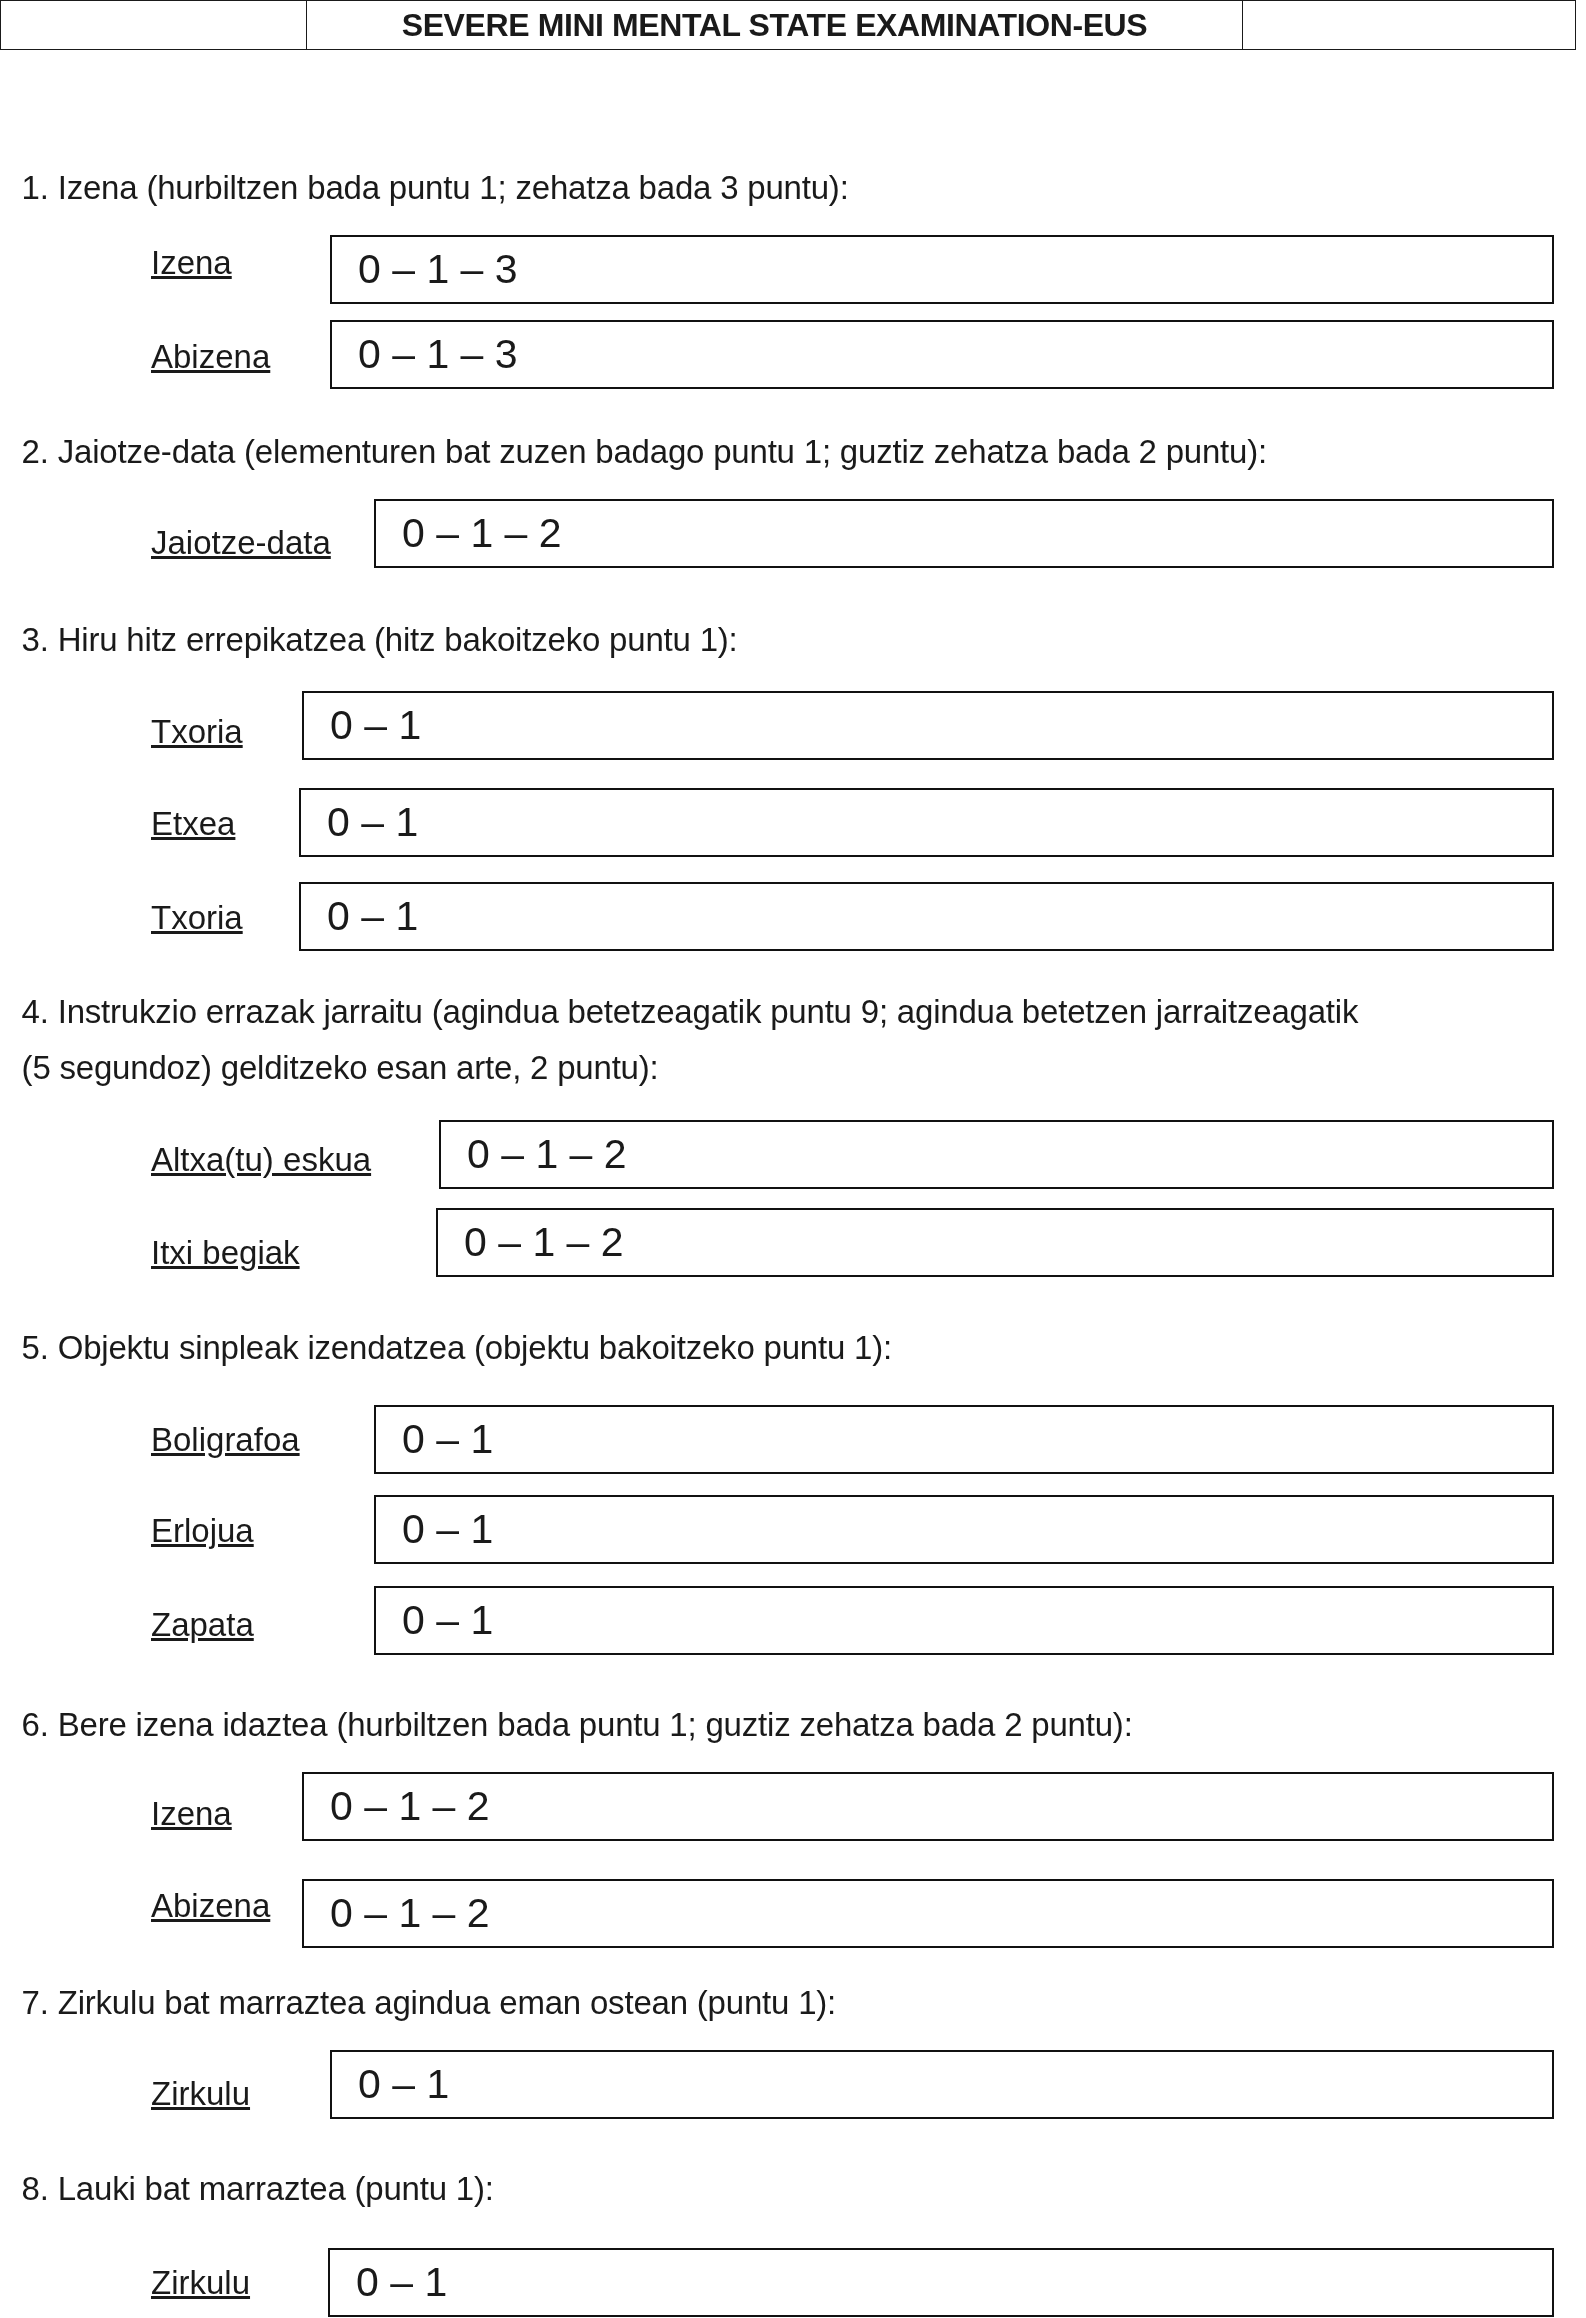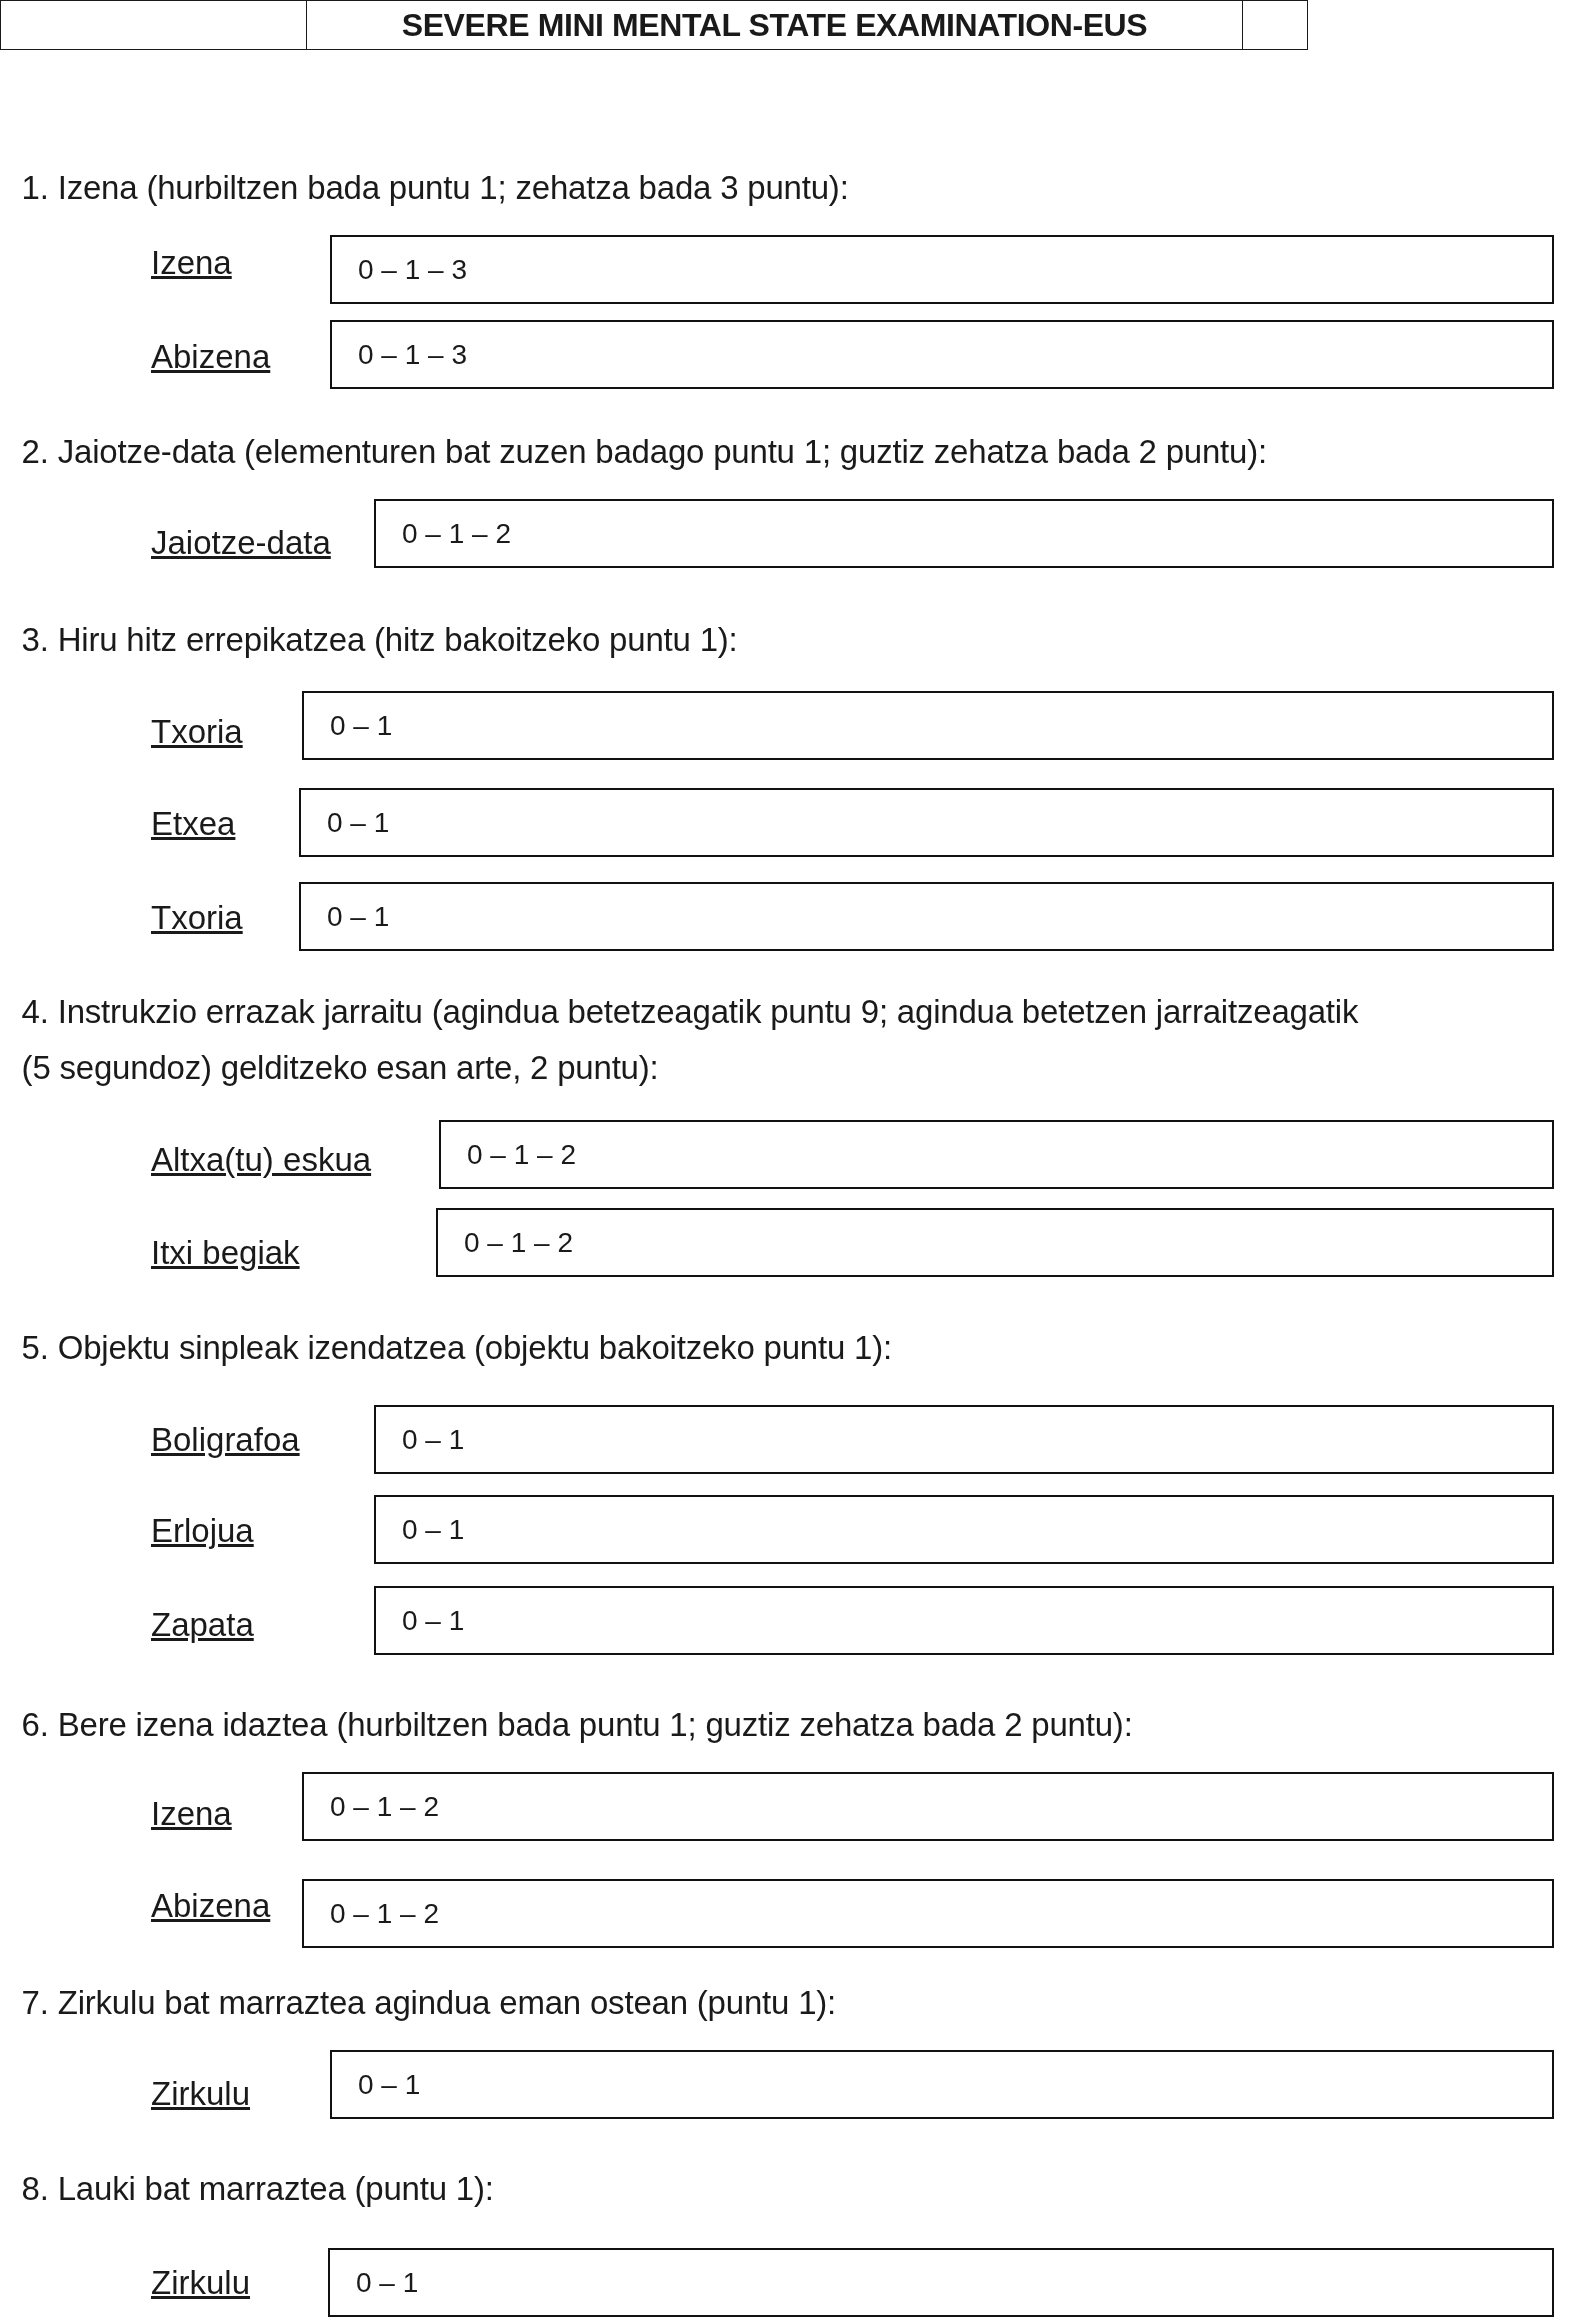--- a/index.html
+++ b/index.html
@@ -1,21 +1,21 @@
 <!DOCTYPE html>
 <html style="font-size:11.5px"><head>
 <meta charset="utf-8">
 <style>
   html, body { margin: 0; padding: 0; background: #ffffff; }
   body {
     width: 1586px; height: 2319px; position: relative; overflow: hidden;
     font-family: "Liberation Sans", sans-serif; color: #1a1a1a;
   }
   .header {
-    position: absolute; left: 0; top: 0; width: 1308px; height: 50px;
+    position: absolute; left: 0; top: 0; width: 1576px; height: 50px;
     border: 1.4px solid #1a1a1a; display: flex; box-sizing: border-box;
   }
   .header .cell { height: 100%; box-sizing: border-box; }
   .header .c1 { width: 306px; border-right: 1.4px solid #1a1a1a; }
   .header .c2 {
     width: 936px; border-right: 1.4px solid #1a1a1a;
     display: flex; align-items: center; justify-content: center;
     font-weight: bold; font-size: 32px; letter-spacing: -0.4px;
   }
   .header .c3 { flex: 1; }
@@ -23,21 +23,21 @@
     position: absolute; left: 21.6px; font-size: 33px; line-height: 56px;
     white-space: nowrap; letter-spacing: -0.2px;
   }
   .label {
     position: absolute; left: 151px; font-size: 33px; white-space: nowrap; text-decoration: underline;
   }
   .box {
     position: absolute; right: 32px; border: 2.2px solid #111;
     box-sizing: border-box; height: 69px;
     display: flex; align-items: center; padding-left: 26px;
-    font-size: 28px; cursor: text; background: #fff;
+    font-size: 41px; cursor: text; background: #fff;
   }
 </style>
 </head>
 <body>
 
 <div class="header">
   <div class="cell c1"></div>
   <div class="cell c2">SEVERE MINI MENTAL STATE EXAMINATION-EUS</div>
   <div class="cell c3"></div>
 </div>

